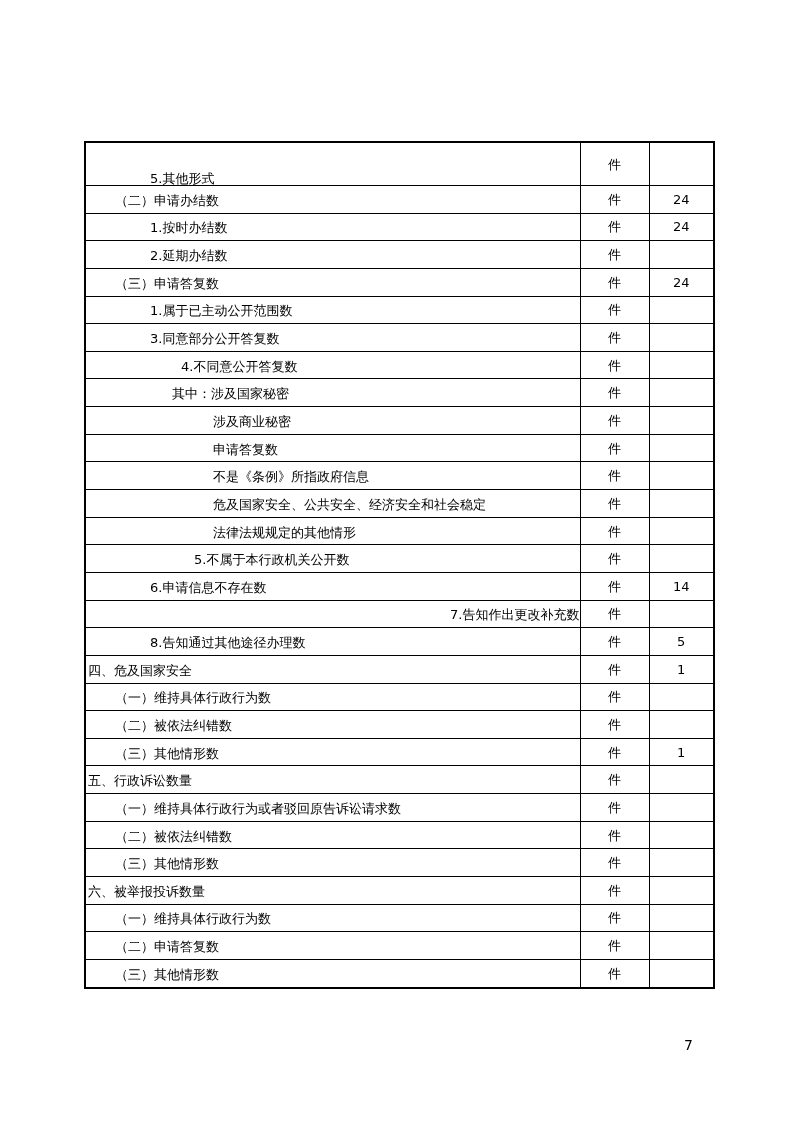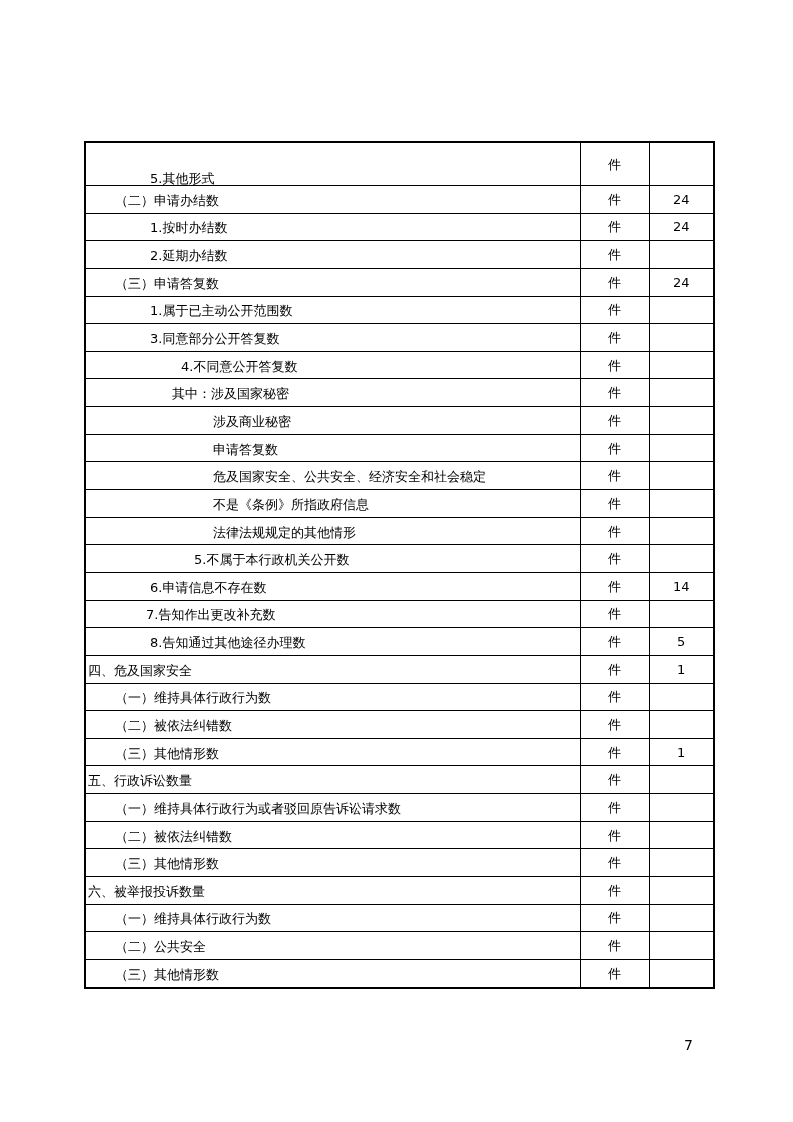--- a/index.html
+++ b/index.html
@@ -125,34 +125,34 @@
         </tr>
         <tr>
           <td class="c-label">
             <span style="padding-left: 127px;">申请答复数</span>
           </td>
           <td class="c-unit">件</td>
           <td class="c-value"></td>
         </tr>
         <tr>
           <td class="c-label">
+            <span style="padding-left: 127px;">不是《条例》所指政府信息</span>
+          </td>
+          <td class="c-unit">件</td>
+          <td class="c-value"></td>
+        </tr>
+        <tr>
+          <td class="c-label">
             <span style="padding-left: 127px;">危及国家安全、公共安全、经济安全和社会稳定</span>
           </td>
           <td class="c-unit">件</td>
           <td class="c-value"></td>
         </tr>
         <tr>
           <td class="c-label">
-            <span style="padding-left: 127px;">不是《条例》所指政府信息</span>
-          </td>
-          <td class="c-unit">件</td>
-          <td class="c-value"></td>
-        </tr>
-        <tr>
-          <td class="c-label">
             <span style="padding-left: 127px;">法律法规规定的其他情形</span>
           </td>
           <td class="c-unit">件</td>
           <td class="c-value"></td>
         </tr>
         <tr>
           <td class="c-label">
             <span style="padding-left: 64px; margin-left: 44px;">5.不属于本行政机关公开数</span>
           </td>
           <td class="c-unit">件</td>
@@ -160,21 +160,21 @@
         </tr>
         <tr>
           <td class="c-label">
             <span style="padding-left: 64px;">6.申请信息不存在数</span>
           </td>
           <td class="c-unit">件</td>
           <td class="c-value">14</td>
         </tr>
         <tr>
           <td class="c-label">
-            <span style="padding-left: 60px;">7.告知作出更改补充数</span>
+            <span style="padding-left: 80px; text-align: right;">7.告知作出更改补充数</span>
           </td>
           <td class="c-unit">件</td>
           <td class="c-value"></td>
         </tr>
         <tr>
           <td class="c-label">
             <span style="padding-left: 64px;">8.告知通过其他途径办理数</span>
           </td>
           <td class="c-unit">件</td>
           <td class="c-value">5</td>
@@ -244,21 +244,21 @@
         </tr>
         <tr>
           <td class="c-label">
             <span style="padding-left: 29px;">（一）维持具体行政行为数</span>
           </td>
           <td class="c-unit">件</td>
           <td class="c-value"></td>
         </tr>
         <tr>
           <td class="c-label">
-            <span style="padding-left: 29px;">（二）公共安全</span>
+            <span style="padding-left: 29px;">（二）申请答复数</span>
           </td>
           <td class="c-unit">件</td>
           <td class="c-value"></td>
         </tr>
         <tr>
           <td class="c-label">
             <span style="padding-left: 29px;">（三）其他情形数</span>
           </td>
           <td class="c-unit">件</td>
           <td class="c-value"></td>

